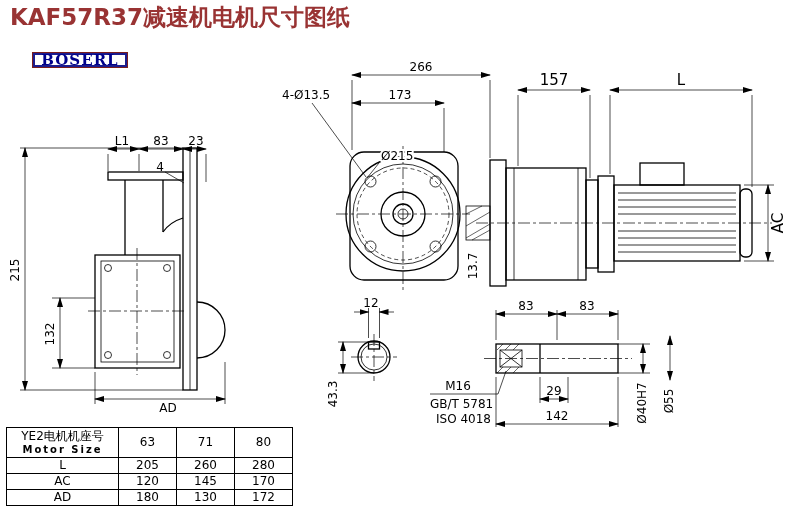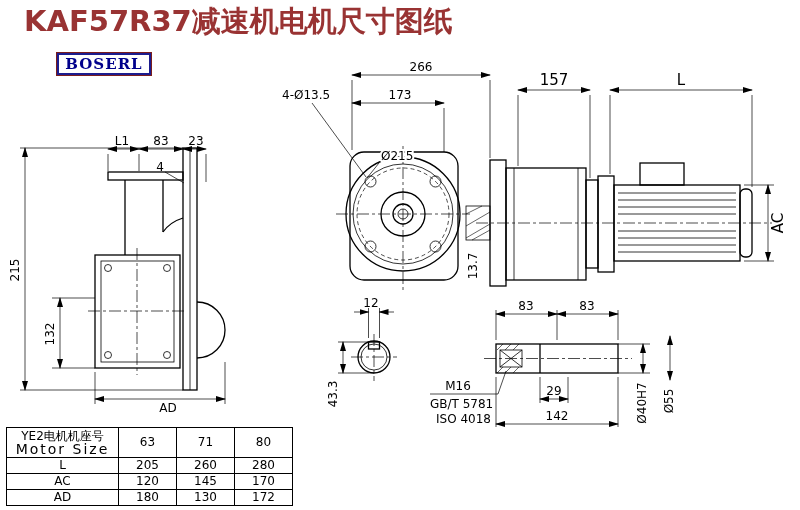--- a/index.html
+++ b/index.html
@@ -1,44 +1,44 @@
 <!DOCTYPE html>
 <html><head>
 <meta charset="utf-8">
 <style>
   * { margin:0; padding:0; box-sizing:border-box; }
   html,body { background:#fff; }
   body { width:800px; height:510px; font-family:"DejaVu Sans",sans-serif; }
   .canvas { position:relative; width:800px; height:510px; background:#ffffff; overflow:hidden; }
-  .title { position:absolute; left:24px; top:2px; font-size:29px; font-weight:bold;
+  .title { position:absolute; left:10px; top:2px; font-size:23px; font-weight:bold;
            color:#993333; font-family:"DejaVu Sans",sans-serif; }
-  .logo { position:absolute; left:33px; top:53px; width:94px; height:22px;
+  .logo { position:absolute; left:33px; top:53px; width:94px; height:14px;
           border:2px solid #1c1c8e; box-shadow:0 0 0 1px #7a1d1d;
-          display:flex; align-items:center; justify-content:center; background:#fff;margin-left:24px; }
+          display:flex; align-items:center; justify-content:center; background:#fff; }
   .logo span { font-family:"DejaVu Serif",serif; font-weight:bold; font-size:15px;
                color:#00008b; letter-spacing:1px; }
   svg.drawing { position:absolute; left:0; top:0; }
   svg text { font-family:"DejaVu Sans",sans-serif; font-size:12px; fill:#000; }
   svg text.big { font-size:15px; }
   .part   { fill:none; stroke:#000; stroke-width:1.3; }
   .thin   { fill:none; stroke:#000; stroke-width:0.8; }
   .ext    { stroke:#000; stroke-width:0.7; }
   .dimline{ stroke:#000; stroke-width:0.7; fill:none; }
   .cl     { stroke:#000; stroke-width:0.7; stroke-dasharray:12 3 3 3; fill:none; }
   .dashedc{ stroke:#000; stroke-width:0.7; stroke-dasharray:4 3; fill:none; }
   .hatch  { stroke:#000; stroke-width:0.6; fill:none; }
   .whitebg{ paint-order:stroke; stroke:#fff; stroke-width:4; }
   .dim-table { position:absolute; left:6px; top:427px; border-collapse:collapse; background:#fff; }
   .dim-table td { border:1px solid #000; text-align:center; font-size:12px; padding:0 3px;
                   height:16px; line-height:15px; }
   .dim-table td:first-child { width:112px; }
   .dim-table td + td { width:58px;margin-top:27px; }
   .dim-table tr:first-child td { height:30px; line-height:13px; }
   .dim-table .hd div { font-size:12px; }
-  .dim-table .hd .en { letter-spacing:2px; font-size:14px; }
+  .dim-table .hd .en { letter-spacing:2px; font-size:10px;font-weight:bold; }
 </style>
 </head>
 <body>
 
 <div class="canvas">
 
   <div class="title">KAF57R37减速机电机尺寸图纸</div>
 
   <div class="logo">
     <span>BOSERL</span>

